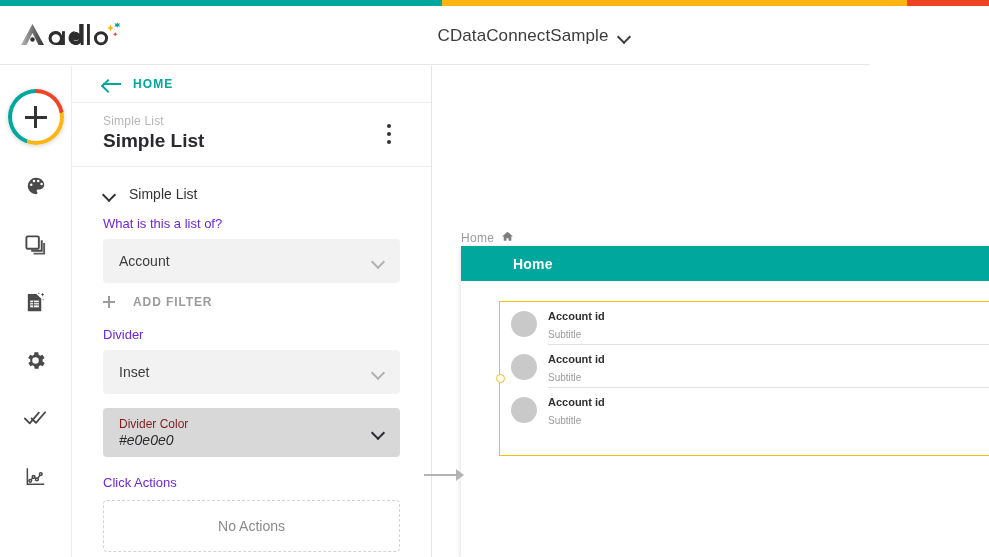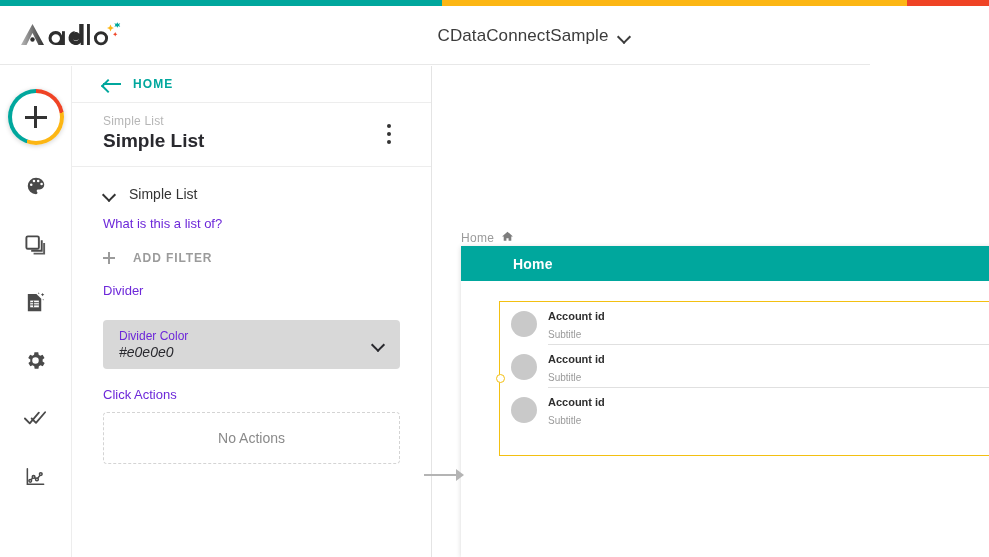--- a/index.html
+++ b/index.html
@@ -186,21 +186,21 @@
     width: 12px; height: 8px;
   }
   .select-box .chev-dd::before {
     content: ""; position: absolute; left: 1px; top: 0;
     width: 8px; height: 8px;
     border-right: 2px solid #b0b0b0; border-bottom: 2px solid #b0b0b0;
     transform: rotate(45deg);
   }
   .select-box.dark { background: #d8d8d8; flex-direction: column;
     align-items: flex-start; justify-content: center; gap: 1px; height: 49px; }
-  .select-box.dark .lbl { font-size: 12px; color: #6d28d9; line-height: 14px; }
+  .select-box.dark .lbl { font-size: 12px; color: #7f1d1d; line-height: 14px; }
   .select-box.dark .val { font-size: 14px; color: #29292e; line-height: 16px; font-style: italic; }
   .select-box.dark .chev-dd::before {
     border-right-color: #29292e; border-bottom-color: #29292e;
   }
   .select-box.dark .chev-dd { top: 20px; }
 
   #add-filter {
     display: flex; align-items: center; gap: 18px;
     padding: 12px 31px 0 31px;
     cursor: pointer;
@@ -425,29 +425,37 @@
         <i></i>
     </div>
   </div>
 
   <div id="section-head">
     <span class="chev-sm"></span>
     <span id="section-head-label">Simple List</span>
   </div>
 
   <div class="field-label">What is this a list of?</div>
+  <div class="select-box">
+    <span class="val">Account</span>
+    <span class="chev-dd"></span>
+  </div>
 
   <div id="add-filter">
     <span class="plus-sm"></span>
     <span id="add-filter-label">ADD FILTER</span>
   </div>
 
   <div class="spacer-18"></div>
 
   <div class="field-label">Divider</div>
+  <div class="select-box">
+    <span class="val">Inset</span>
+    <span class="chev-dd"></span>
+  </div>
 
   <div class="spacer-14"></div>
 
   <div class="select-box dark">
     <span class="lbl">Divider Color</span>
     <span class="val">#e0e0e0</span>
     <span class="chev-dd"></span>
   </div>
 
   <div class="spacer-18"></div>

